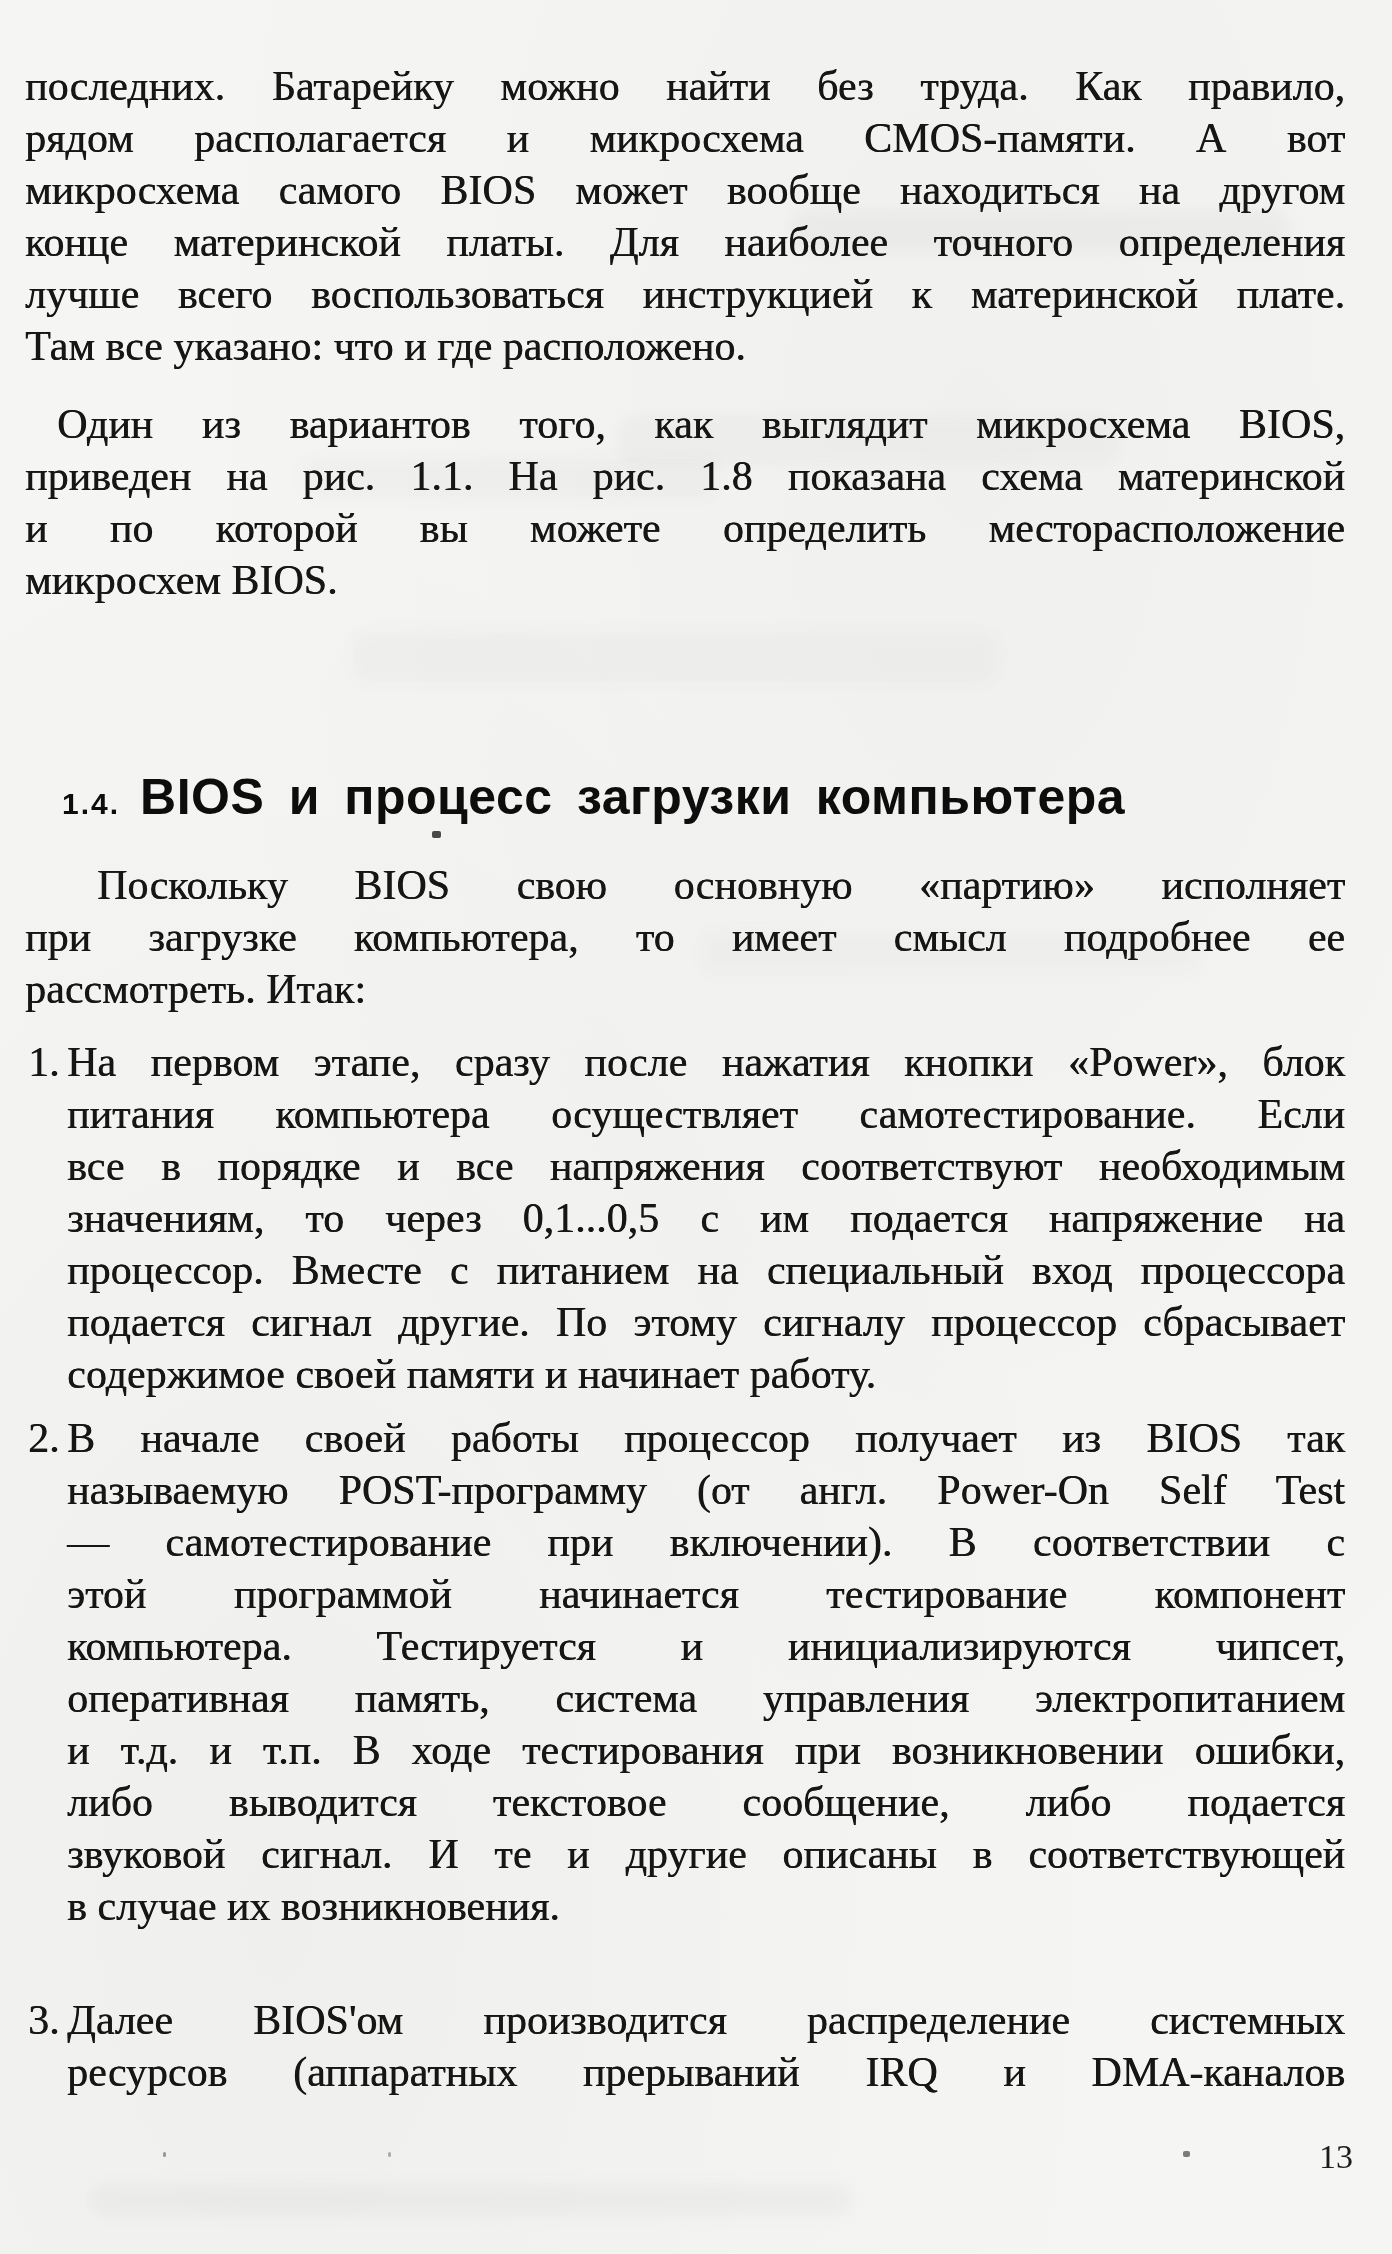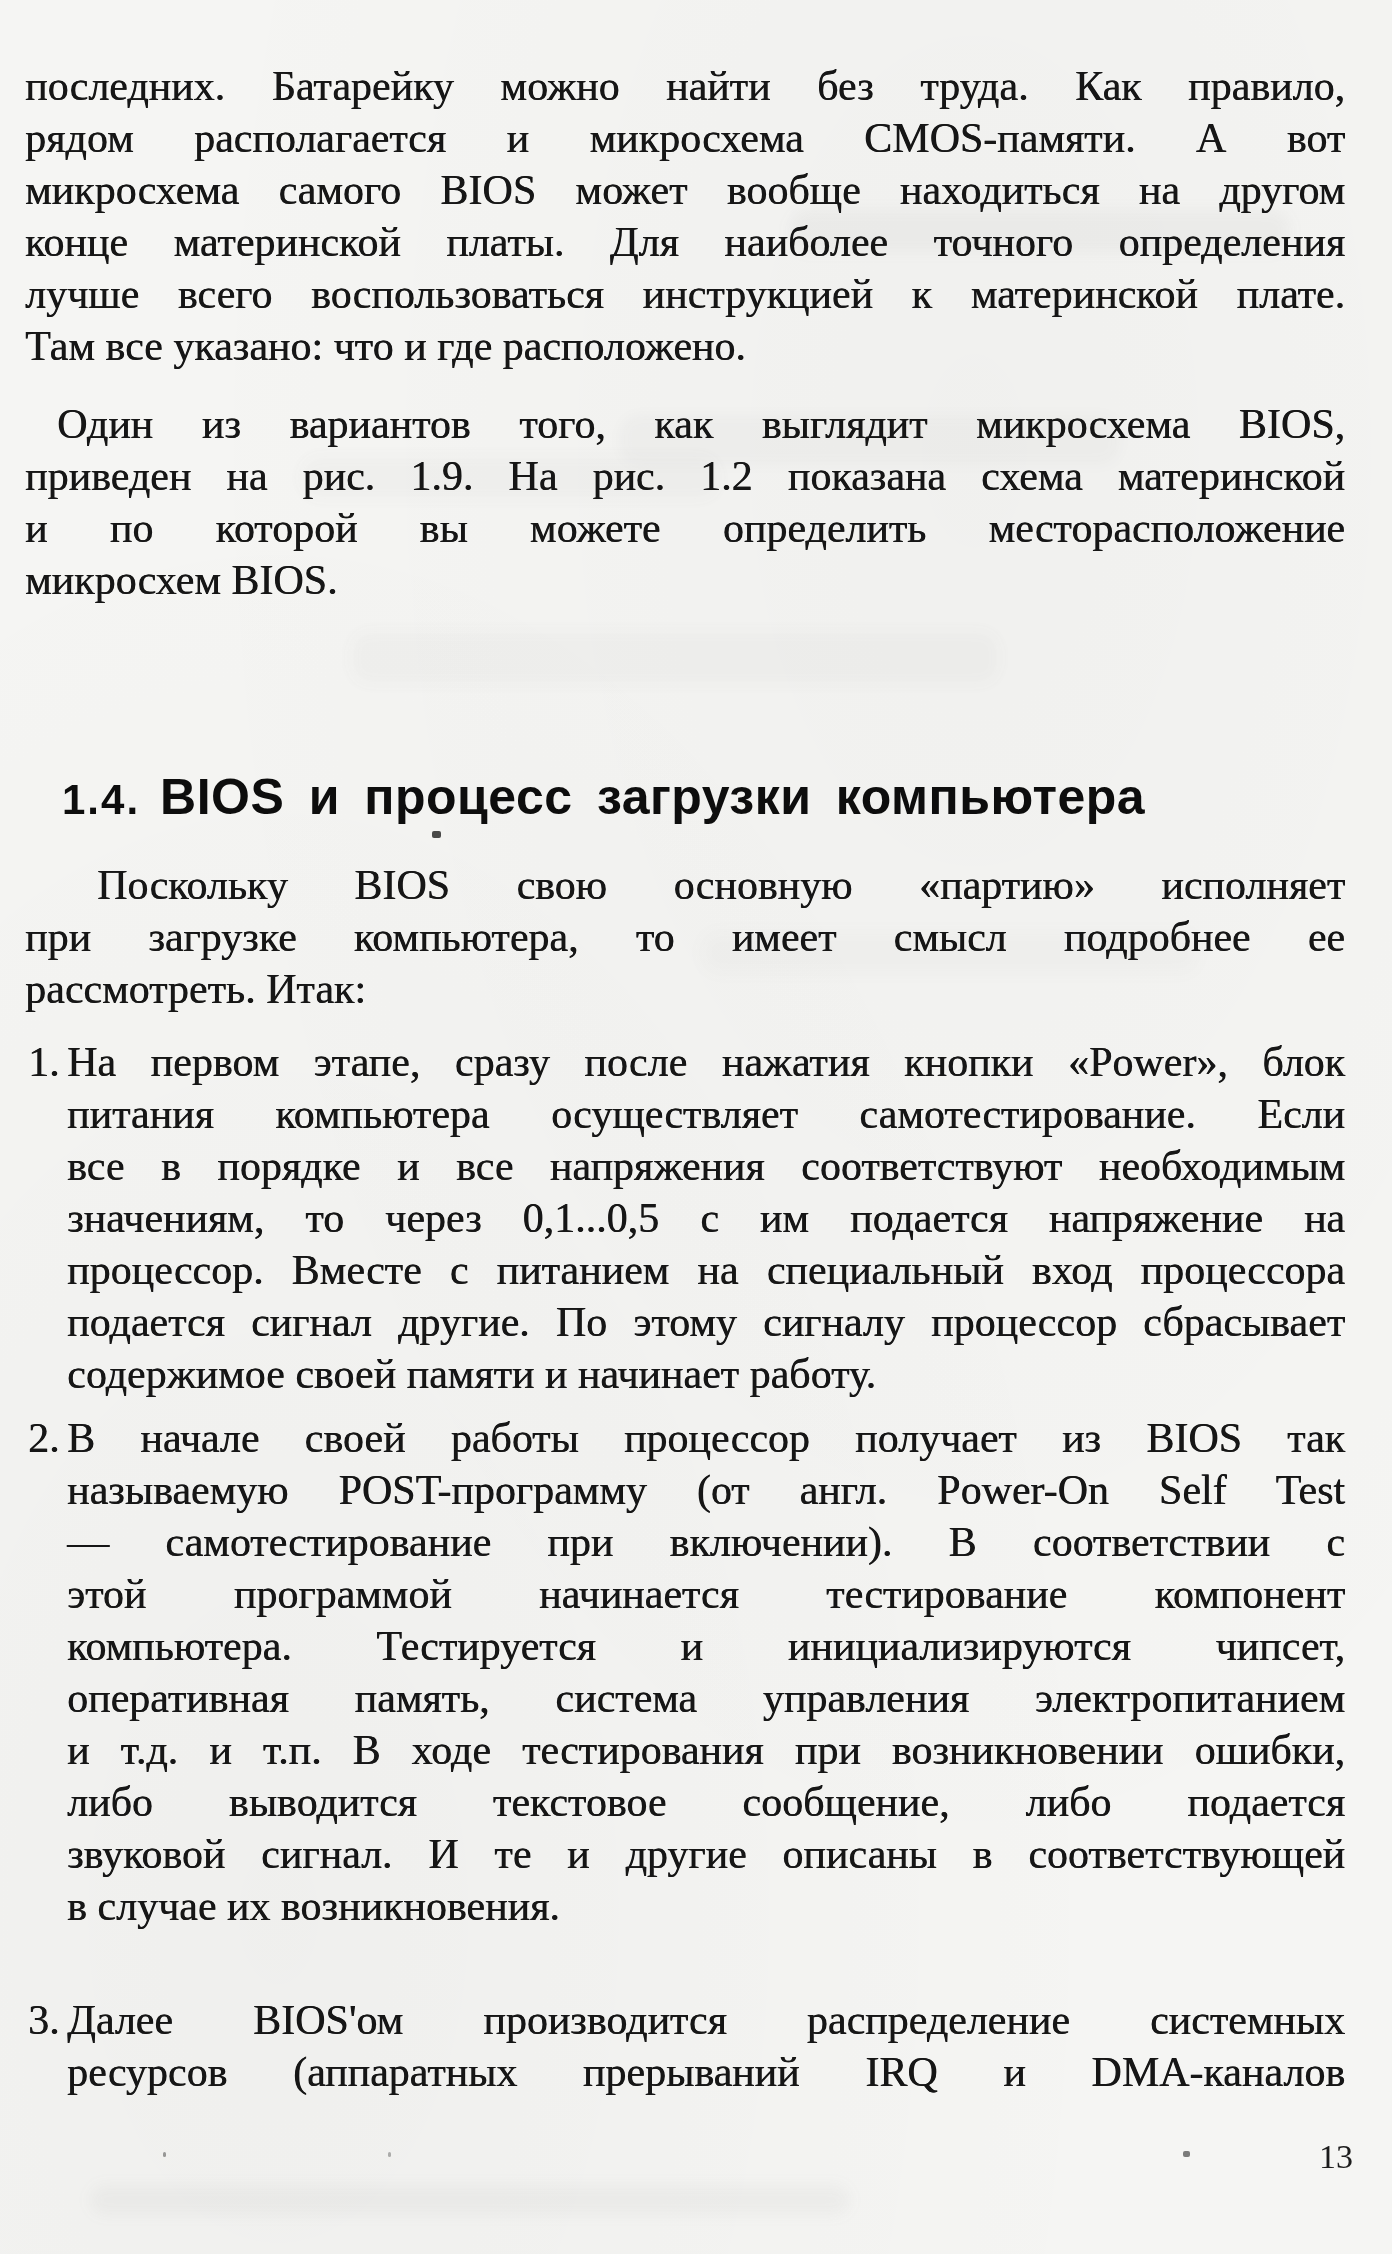--- a/index.html
+++ b/index.html
@@ -39,21 +39,21 @@
   .list-item .item-lines { margin-left: 39px; }
 
   
   .heading {
     position: absolute; left: 62px; top: 768px; z-index: 2;
     display: flex; align-items: baseline; gap: 20px;
     font-family: "Liberation Sans", sans-serif;
     font-weight: bold; color: #0d0d0d;
     white-space: nowrap;
   }
-  .heading .h-num { font-size: 42px; letter-spacing: 2px; }
+  .heading .h-num { font-size: 30px; letter-spacing: 2px; }
   .heading .h-title { font-size: 50px; letter-spacing: 0.5px; word-spacing: 10px; }
 
   
   .page-number {
     position: absolute; top: 2138px; right: 39px; z-index: 2;
     font-family: Liberation Serif, serif;
     font-size: 34px; color: #1c1c1c;
   }
 
   
@@ -88,21 +88,21 @@
     <div class="line first">последних. Батарейку можно найти без труда. Как правило,</div>
     <div class="line">рядом располагается и микросхема CMOS-памяти. А вот</div>
     <div class="line">микросхема самого BIOS может вообще находиться на другом</div>
     <div class="line">конце материнской платы. Для наиболее точного определения</div>
     <div class="line">лучше всего воспользоваться инструкцией к материнской плате.</div>
     <div class="line last">Там все указано: что и где расположено.</div>
   </div>
 
 <div class="block indent-sm" style="top:398px">
     <div class="line first">Один из вариантов того, как выглядит микросхема BIOS,</div>
-    <div class="line">приведен на рис. 1.9. На рис. 1.2 показана схема материнской</div>
+    <div class="line">приведен на рис. 1.1. На рис. 1.8 показана схема материнской</div>
     <div class="line">и по которой вы можете определить месторасположение</div>
     <div class="line last">микросхем BIOS.</div>
   </div>
 
 <div class="heading">
   <span class="h-num">1.4.</span>
   <span class="h-title">BIOS и процесс загрузки компьютера</span>
 </div>
 
 <div class="block indent-lg" style="top:859px">

